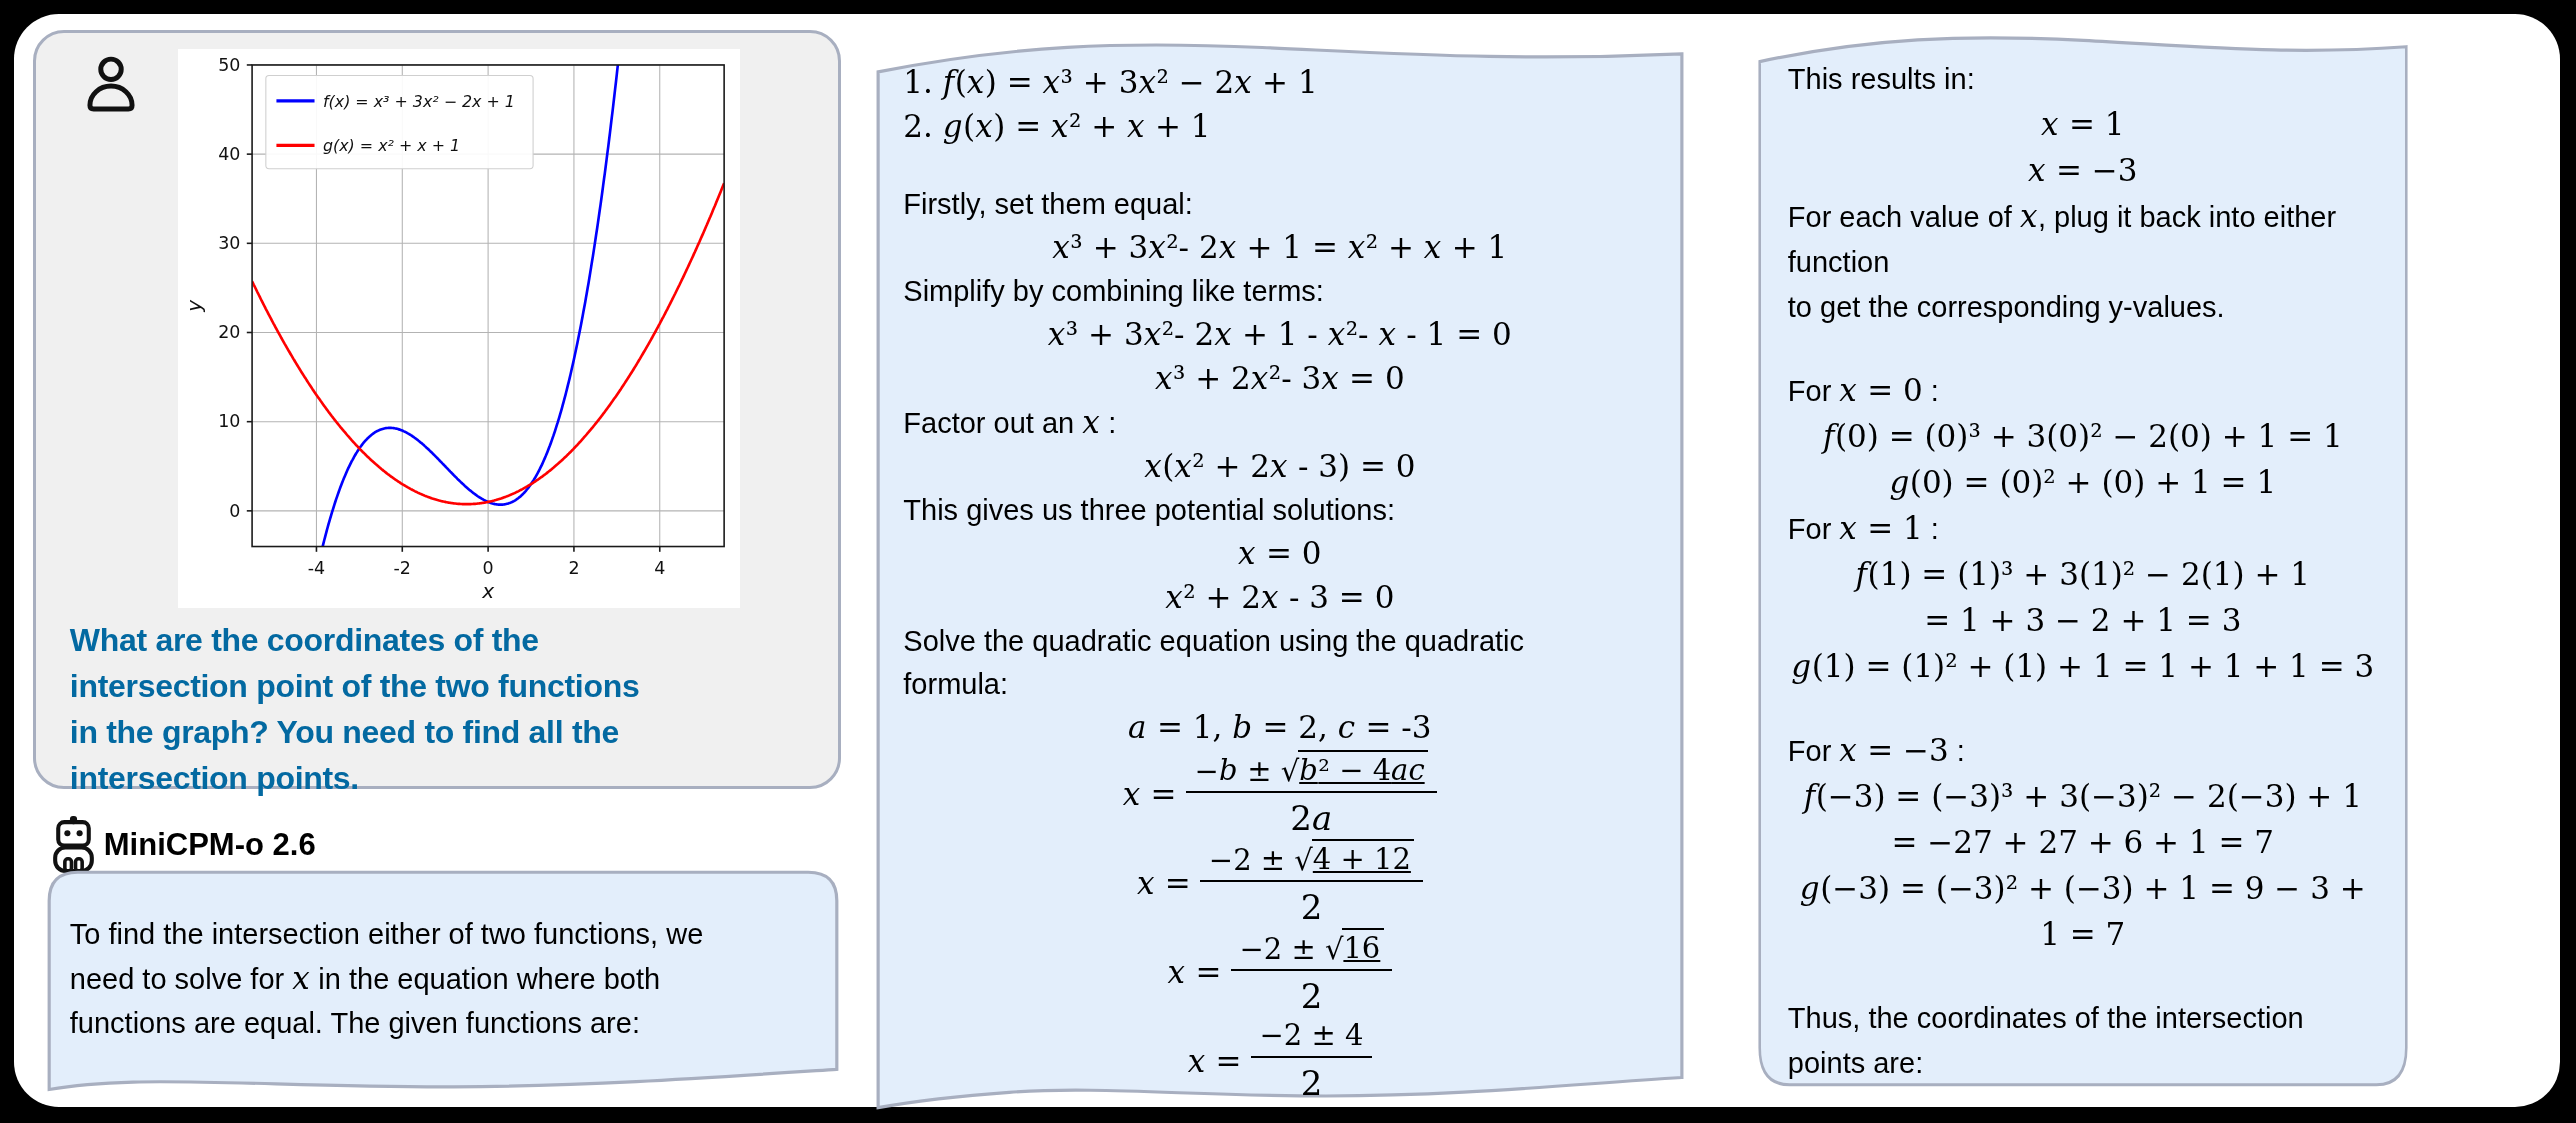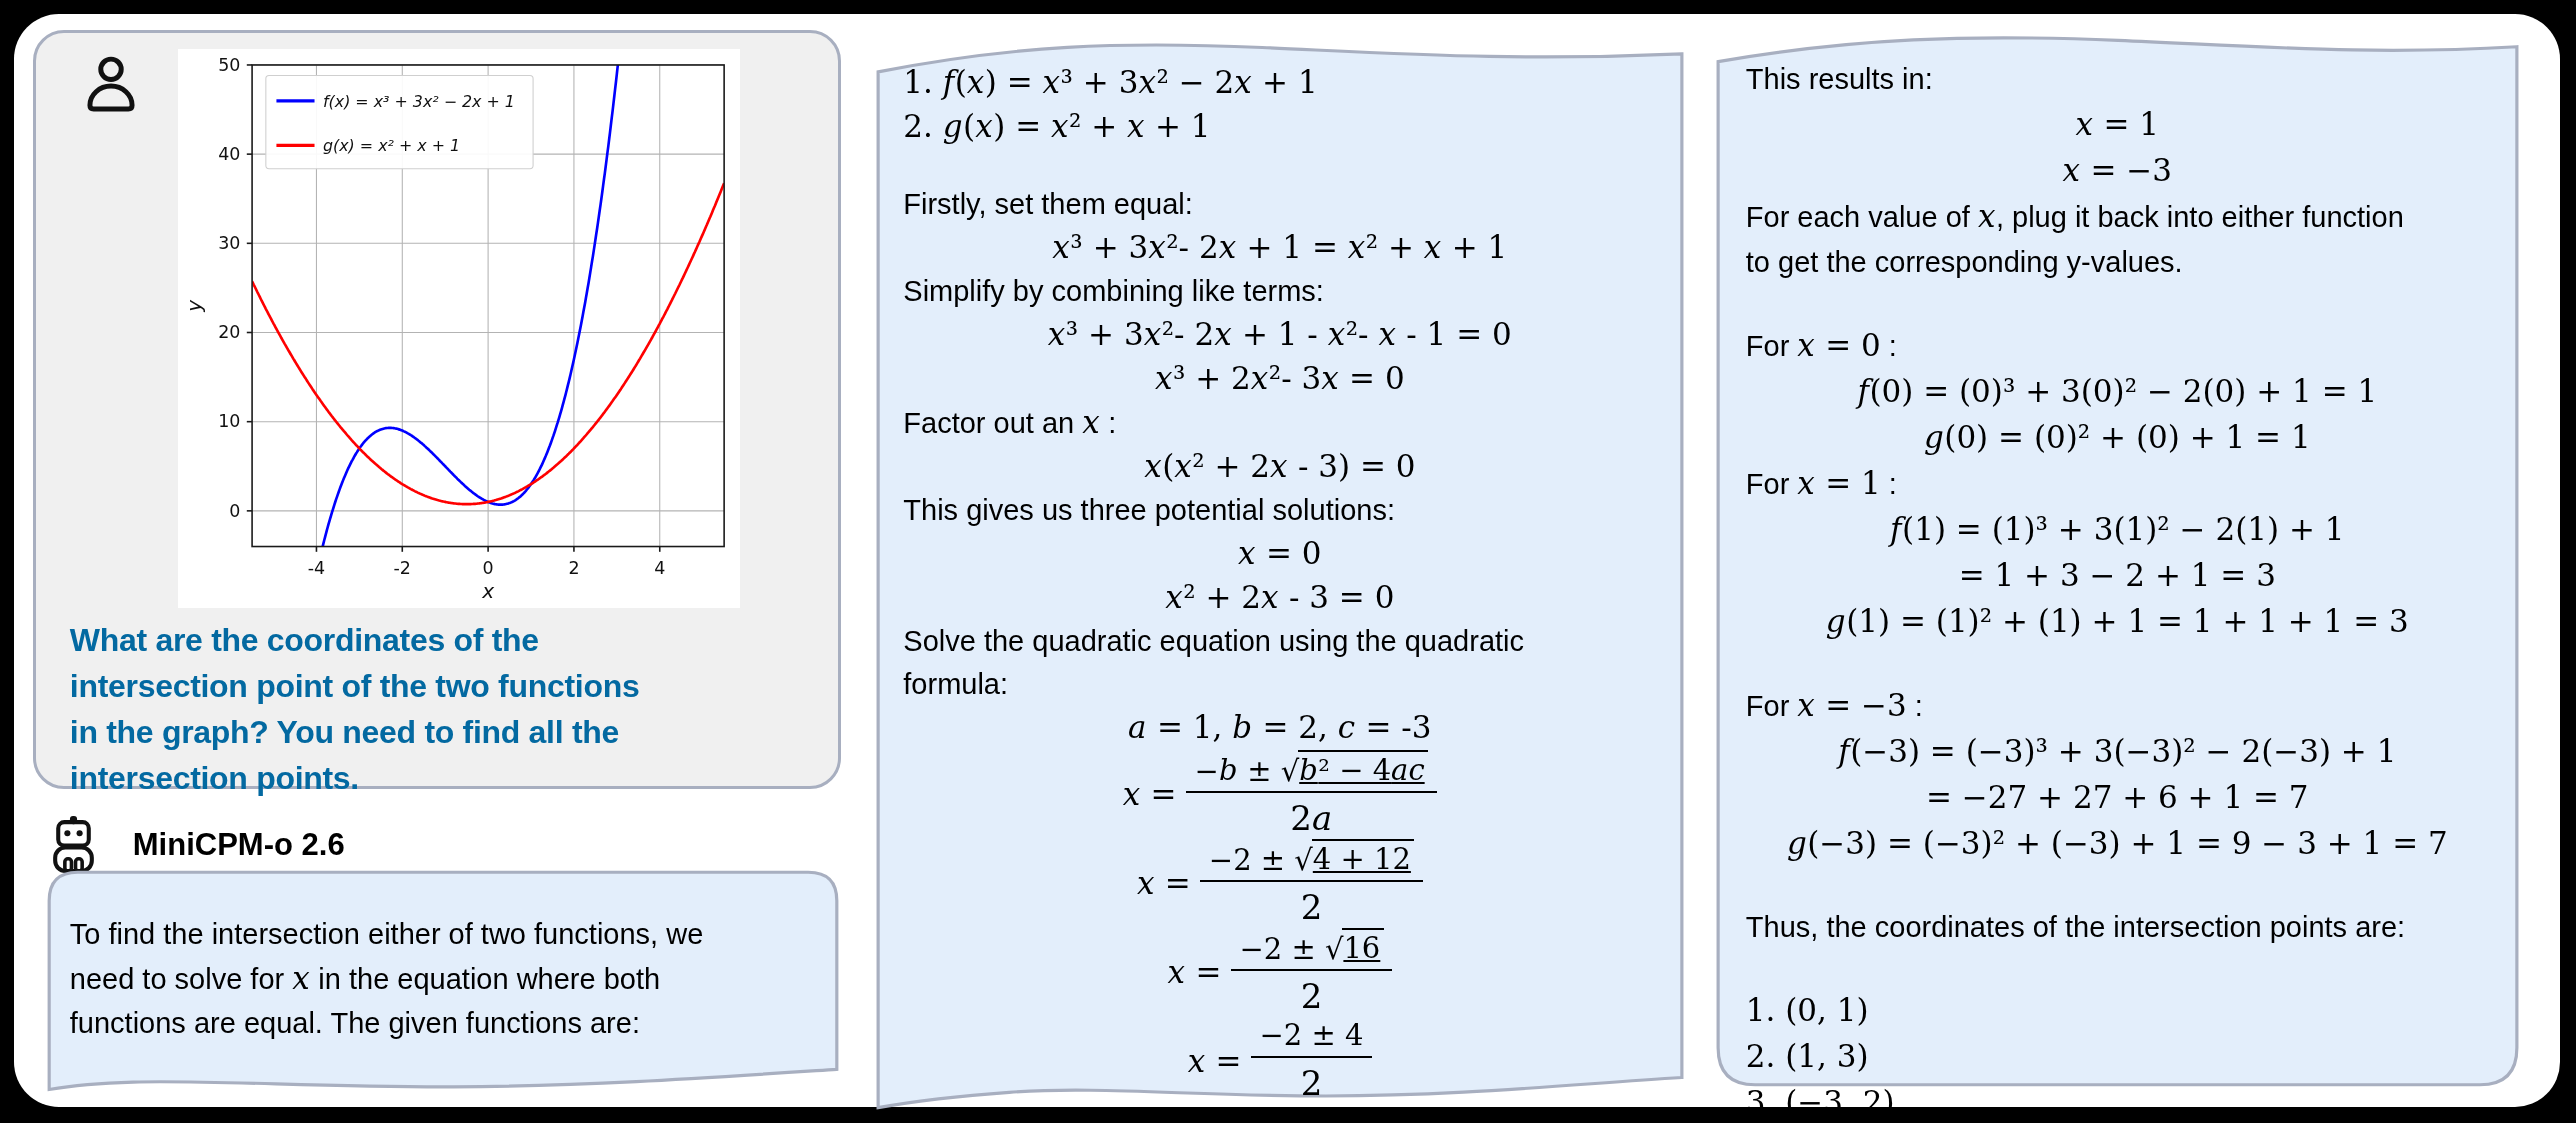--- a/index.html
+++ b/index.html
@@ -4,32 +4,32 @@
 <style>
   html,body{margin:0;padding:0;background:#000;}
   .stage{position:relative;width:2576px;height:1123px;background:#000;font-family:"Liberation Sans",sans-serif;overflow:hidden;}
   .canvas{position:absolute;left:13.8px;top:13.8px;width:2546px;height:1093px;background:#ffffff;border-radius:45px;}
   
   .gray-panel{position:absolute;left:19px;top:16px;width:802px;height:753px;background:var(--gray-fill);border:3.2px solid var(--border);border-radius:31px;}
   .user-icon{position:absolute;left:44px;top:19px;width:62px;height:62px;}
   .graph-box{position:absolute;left:142px;top:16px;width:562px;height:559px;background:#fff;}
   .question{position:absolute;left:34px;top:584px;width:757px;font-size:32px;font-weight:bold;line-height:46px;color:#0369a1;letter-spacing:-0.3px;}
   
-  .model-row{position:absolute;left:34px;top:802px;height:58px;display:flex;align-items:center;gap:34px;}
+  .model-row{position:absolute;left:34px;top:802px;height:58px;display:flex;align-items:center;gap:5px;}
   .robot-icon{width:51px;height:57px;}
   .model-label{font-size:31px;font-weight:bold;color:#000;}
   
   .sheet{position:absolute;}
   .sheet > svg.bg{position:absolute;left:0;top:0;width:100%;height:100%;overflow:visible;}
   .sheet .content{position:absolute;left:0;top:0;right:0;bottom:0;color:#000;}
   .bubble{left:32px;top:854px;width:794px;height:231px;}
   .bubble .content{padding:44px 24px 0;font-size:29px;line-height:44px;}
   .mid{left:862px;top:24px;width:808px;height:1085px;}
   .mid .content{padding:23px 27.5px 0;}
-  .right{left:1702px;top:19px;width:803px;height:1056px;}
+  .right{left:1744px;top:19px;width:650px;height:1056px;}
   .right .content{padding:24px 30px 0;}
   
   .line{font-size:29px;color:#000;}
   .mid .line{line-height:43px;min-height:43px;}
   .right .line{line-height:45px;min-height:45px;}
   .mid .spacer{height:34px;}
   .right .spacer{height:38px;}
   .t-left{text-align:left;}
   .t-center{text-align:center;}
   .math{font-family:"DejaVu Serif",serif;font-size:31px;}

